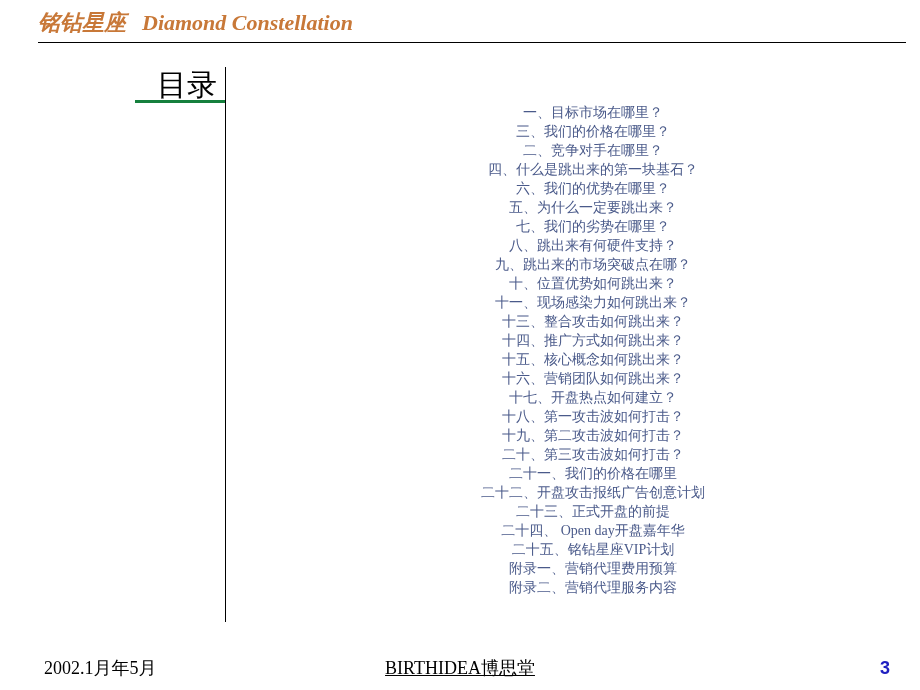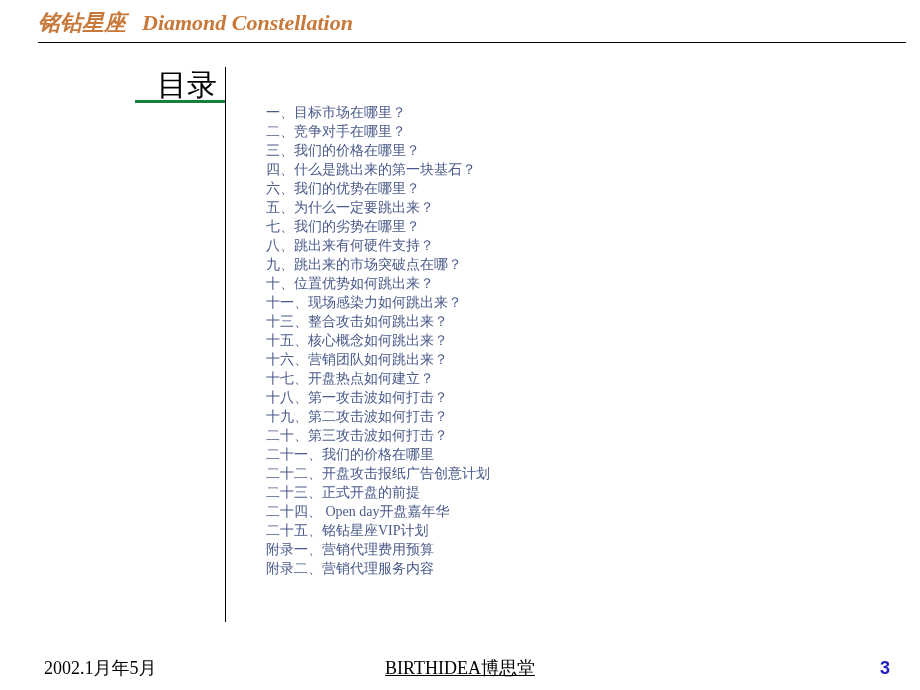--- a/index.html
+++ b/index.html
@@ -68,20 +68,21 @@
       flex: 1;
       padding-left: 40px;
       padding-top: 36px;
     }
     .toc-item {
       font-family: "SimSun", "宋体", serif;
       font-size: 14px;
       color: #4a5a8a;
       line-height: 19px;
       white-space: nowrap;
+      text-align: center;
     }
     .footer {
       position: absolute;
       bottom: 10px;
       left: 0;
       width: 100%;
       display: flex;
       align-items: center;
     }
     .footer-date {
@@ -117,31 +118,32 @@
   <hr class="header-rule">
 </div>
 
 <div class="toc-container">
   <div class="toc-left">
     <div class="toc-title">目录</div>
   </div>
   <div class="toc-divider"></div>
   <div class="toc-right" id="toc-list">
       <div class="toc-item">一、目标市场在哪里？</div>
+      <div class="toc-item">三、我们的价格在哪里？</div>
       <div class="toc-item">二、竞争对手在哪里？</div>
-      <div class="toc-item">三、我们的价格在哪里？</div>
       <div class="toc-item">四、什么是跳出来的第一块基石？</div>
       <div class="toc-item">六、我们的优势在哪里？</div>
       <div class="toc-item">五、为什么一定要跳出来？</div>
       <div class="toc-item">七、我们的劣势在哪里？</div>
       <div class="toc-item">八、跳出来有何硬件支持？</div>
       <div class="toc-item">九、跳出来的市场突破点在哪？</div>
       <div class="toc-item">十、位置优势如何跳出来？</div>
       <div class="toc-item">十一、现场感染力如何跳出来？</div>
       <div class="toc-item">十三、整合攻击如何跳出来？</div>
+      <div class="toc-item">十四、推广方式如何跳出来？</div>
       <div class="toc-item">十五、核心概念如何跳出来？</div>
       <div class="toc-item">十六、营销团队如何跳出来？</div>
       <div class="toc-item">十七、开盘热点如何建立？</div>
       <div class="toc-item">十八、第一攻击波如何打击？</div>
       <div class="toc-item">十九、第二攻击波如何打击？</div>
       <div class="toc-item">二十、第三攻击波如何打击？</div>
       <div class="toc-item">二十一、我们的价格在哪里</div>
       <div class="toc-item">二十二、开盘攻击报纸广告创意计划</div>
       <div class="toc-item">二十三、正式开盘的前提</div>
       <div class="toc-item">二十四、 Open day开盘嘉年华</div>

